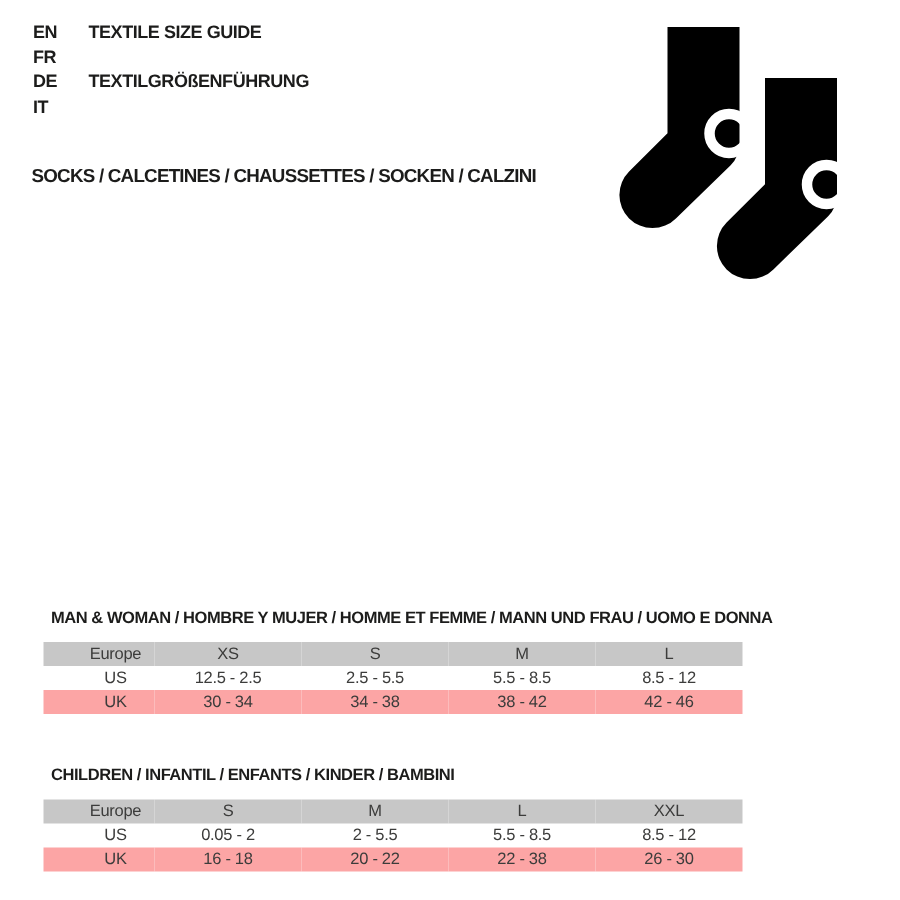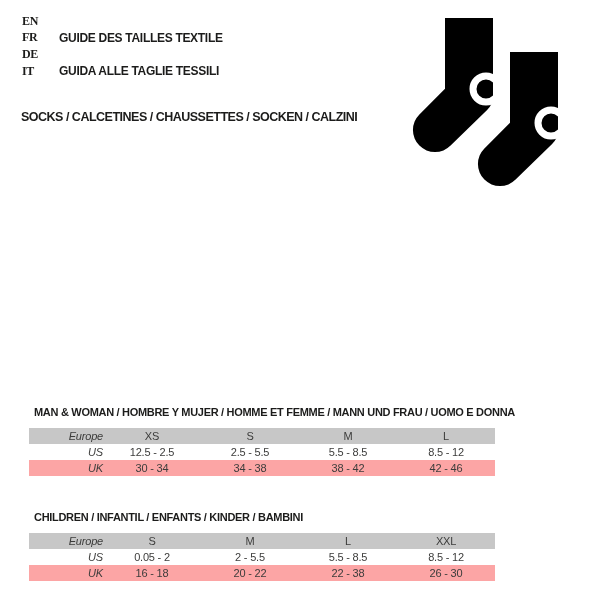--- a/index.html
+++ b/index.html
@@ -9,21 +9,21 @@
     background: #ffffff;
     font-family: "Liberation Sans", sans-serif;
     color: #1c1c1b;
     overflow: hidden;
   }
 
   
   .lang-block { position: absolute; left: 22px; top: 13px; }
   .lang-row { display: flex; height: 16.6px; align-items: center; }
   .lang-code {
-    width: 37px; font-weight: 700; font-size: 12px; letter-spacing: -0.3px; font-family: Liberation Serif, serif;
+    width: 37px; font-weight: 700; font-size: 12px; letter-spacing: -0.3px;
   }
   .lang-label { font-weight: 700; font-size: 12px; letter-spacing: -0.3px; }
 
   .category-line {
     position: absolute; left: 21px; top: 110px;
     font-weight: 700; font-size: 12.5px; letter-spacing: -0.5px;
     white-space: nowrap;
   }
 
   
@@ -40,42 +40,42 @@
   }
   table.size-table {
     width: 100%; border-collapse: collapse; table-layout: fixed;
     font-size: 11px; color: #3c3c3b; letter-spacing: -0.2px;
   }
   table.size-table th, table.size-table td {
     height: 16px; font-weight: 400; text-align: center; vertical-align: middle;
     padding: 0;
   }
   table.size-table .region-col {
-    width: 74px; text-align: right; padding-left: 22px; font-style: italic;
+    width: 74px; text-align: center; padding-left: 22px;
   }
   table.size-table thead tr { background: #c7c7c7; }
   table.size-table tbody tr.row-alt { background: #fca5a5; }
 </style>
 </head>
 <body>
 
 <div class="lang-block">
   <div class="lang-row">
     <span class="lang-code">EN</span>
+    <span class="lang-label">TEXTILE SIZE GUIDE</span>
   </div>
   <div class="lang-row">
     <span class="lang-code">FR</span>
-    <span class="lang-label">GUIDE DES TAILLES TEXTILE</span>
   </div>
   <div class="lang-row">
     <span class="lang-code">DE</span>
+    <span class="lang-label">TEXTILGRÖßENFÜHRUNG</span>
   </div>
   <div class="lang-row">
     <span class="lang-code">IT</span>
-    <span class="lang-label">GUIDA ALLE TAGLIE TESSILI</span>
   </div>
 </div>
 
 <div class="category-line">SOCKS / CALCETINES / CHAUSSETTES / SOCKEN / CALZINI</div>
 
 <svg class="socks-svg" width="180" height="180" viewBox="0 0 180 180" aria-hidden="true">
   <defs>
     <g id="sock">
       <path fill="#000000" d="M 40 0 H 88 V 78 A 20 20 0 0 1 82.1 92.1 L 45.6 127.6 A 22 22 0 1 1 14.4 96.4 L 40 70.8 Z"></path>
       <circle cx="81" cy="71" r="13" fill="none" stroke="#ffffff" stroke-width="7"></circle>

